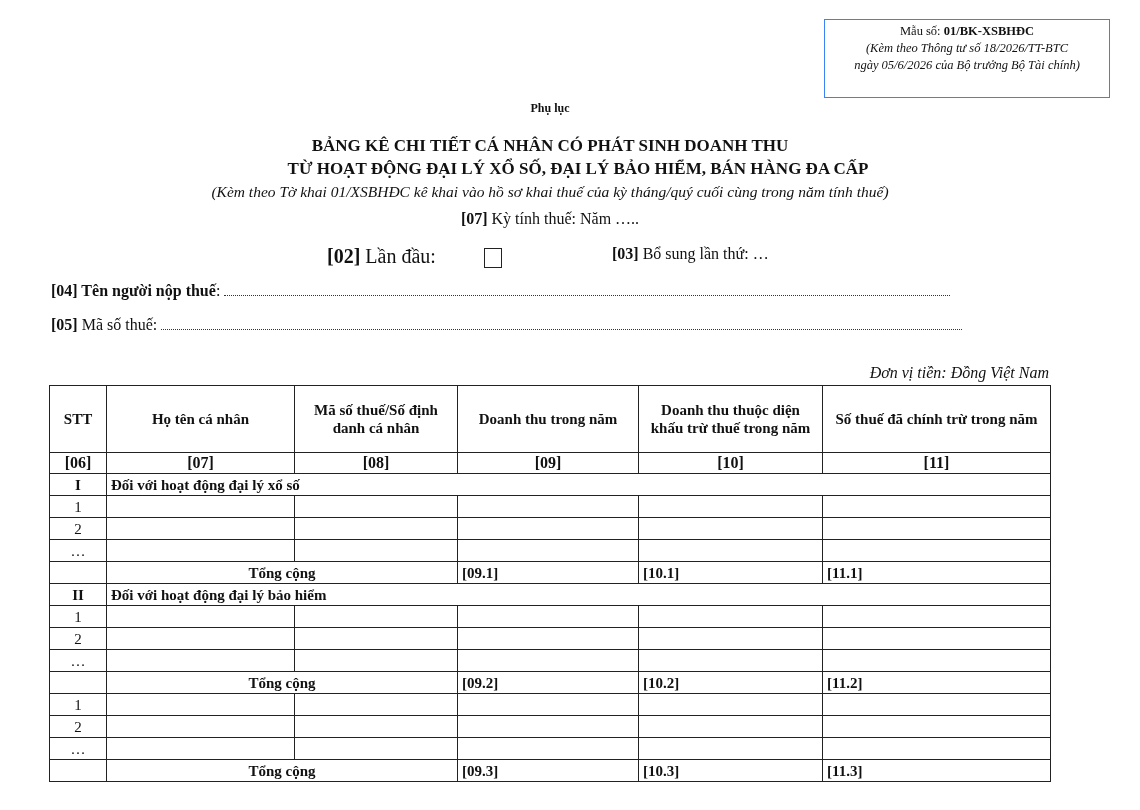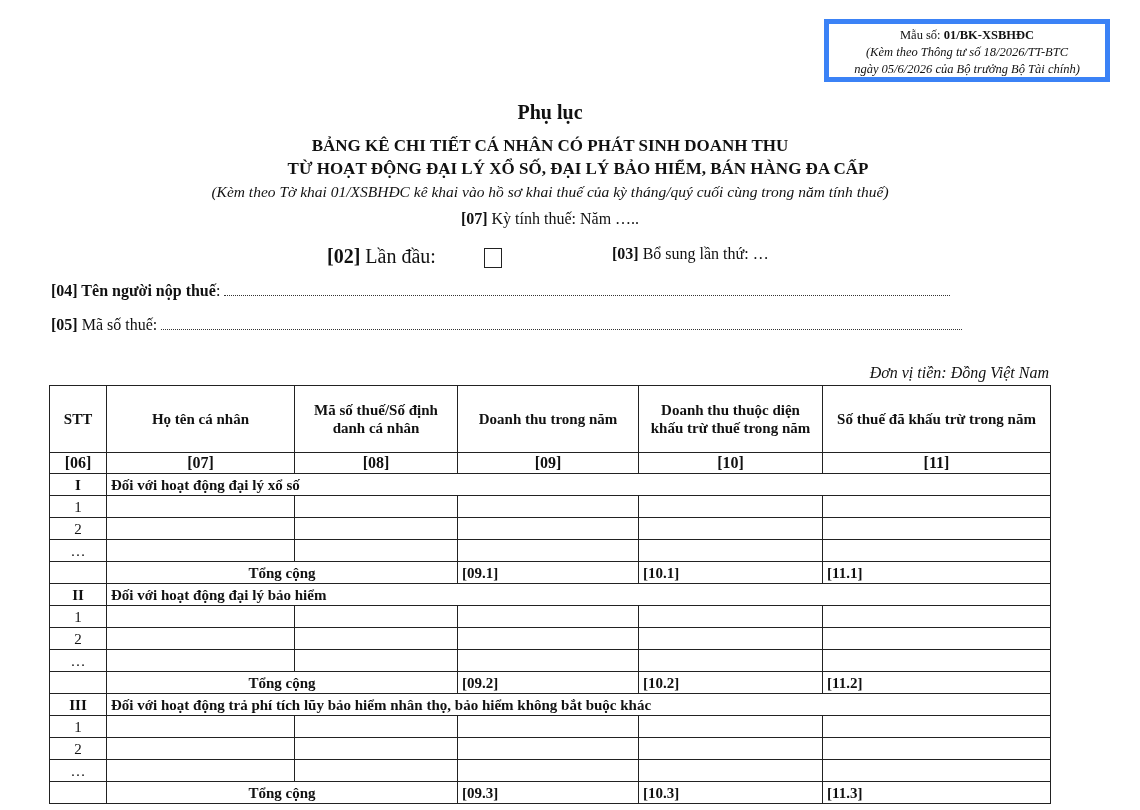--- a/index.html
+++ b/index.html
@@ -1,20 +1,20 @@
 <!DOCTYPE html>
 <html><head>
 <meta charset="utf-8">
 <style>
   html, body { margin:0; padding:0; background:#ffffff; }
   body { width:1140px; height:810px; position:relative; overflow:hidden; color:#111; font-family:"Liberation Serif","DejaVu Serif",serif; }
-  .form-box { position:absolute; left:824px; top:19px; width:286px; height:63px; border:5px solid #3b82f6; box-sizing:border-box; text-align:center; font-size:12.5px; line-height:17px; padding-top:3px; }
+  .form-box { position:absolute; left:824px; top:19px; width:286px; height:79px; border:1px solid #3b82f6; box-sizing:border-box; text-align:center; font-size:12.5px; line-height:17px; padding-top:3px; }
   .form-box .it { font-style:italic; }
   .center { position:absolute; left:0; width:1100px; text-align:center; }
-  .t-appendix { top:101px; font-weight:bold; font-size:20px; }
+  .t-appendix { top:101px; font-weight:bold; font-size:12px; }
   .t-title1 { top:136px; font-weight:bold; font-size:17px; }
   .t-title2 { top:159px; font-weight:bold; font-size:17px;padding-left:28px; }
   .t-sub { top:183px; font-style:italic; font-size:15.5px; }
   .t-period { top:210px; font-size:16px; }
   .row02 { position:absolute; top:245px; left:327px; font-size:20px; }
   .chk { position:absolute; top:248px; left:484px; width:18px; height:20px; border:1px solid #222; box-sizing:border-box; }
   .row03 { position:absolute; top:245px; left:612px; font-size:16px; }
   .line-field { position:absolute; left:51px; font-size:16px; white-space:nowrap; }
   .line-field .dots { display:inline-block; vertical-align:baseline; border-bottom:1px dotted #333; height:12px; }
   .f04 { top:282px; }
@@ -71,21 +71,21 @@
       <col style="width:184px">
       <col style="width:228px">
   </colgroup>
   <tbody>
       <tr class="hdr">
     <th>STT</th>
     <th>Họ tên cá nhân</th>
     <th>Mã số thuế/Số định danh cá nhân</th>
     <th>Doanh thu trong năm</th>
     <th>Doanh thu thuộc diện khấu trừ thuế trong năm</th>
-    <th>Số thuế đã khấu trừ trong năm</th>
+    <th>Số thuế đã chính trừ trong năm</th>
   </tr>
   <tr class="codes">
     <td>[06]</td>
     <td>[07]</td>
     <td>[08]</td>
     <td>[09]</td>
     <td>[10]</td>
     <td>[11]</td>
   </tr>
 
@@ -155,24 +155,20 @@
   </tr>
   <tr>
     <td></td>
     <td class="total-label" colspan="2">Tổng cộng</td>
     <td class="total-code">[09.2]</td>
     <td class="total-code">[10.2]</td>
     <td class="total-code">[11.2]</td>
   </tr>
 
   <tr>
-    <td class="sec-no">III</td>
-    <td class="sec-title" colspan="5">Đối với hoạt động trả phí tích lũy bảo hiểm nhân thọ, bảo hiểm không bắt buộc khác</td>
-  </tr>
-  <tr>
     <td class="stt">1</td>
     <td></td>
         <td></td>
         <td></td>
         <td></td>
         <td></td>
   </tr>
   <tr>
     <td class="stt">2</td>
     <td></td>

